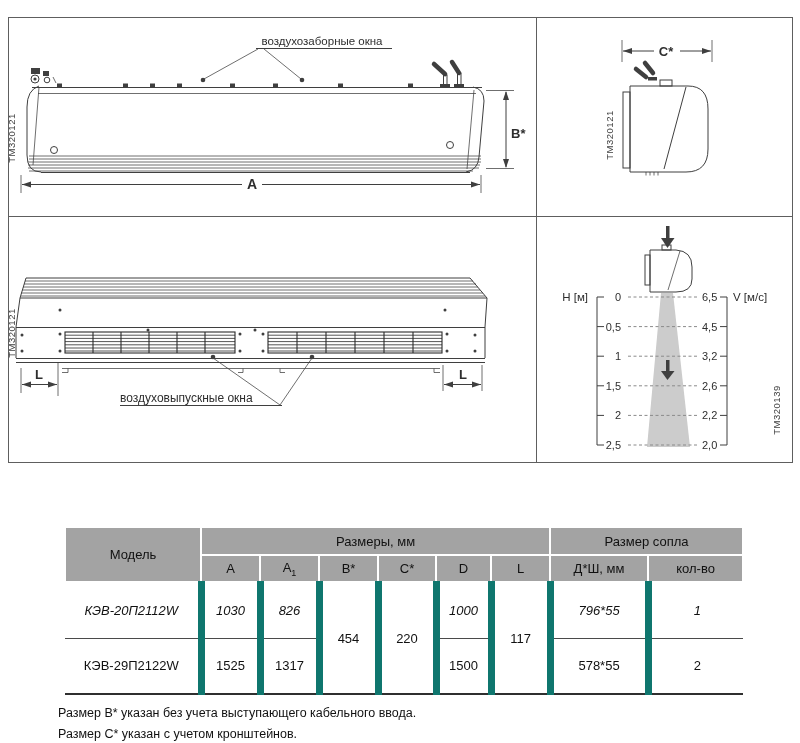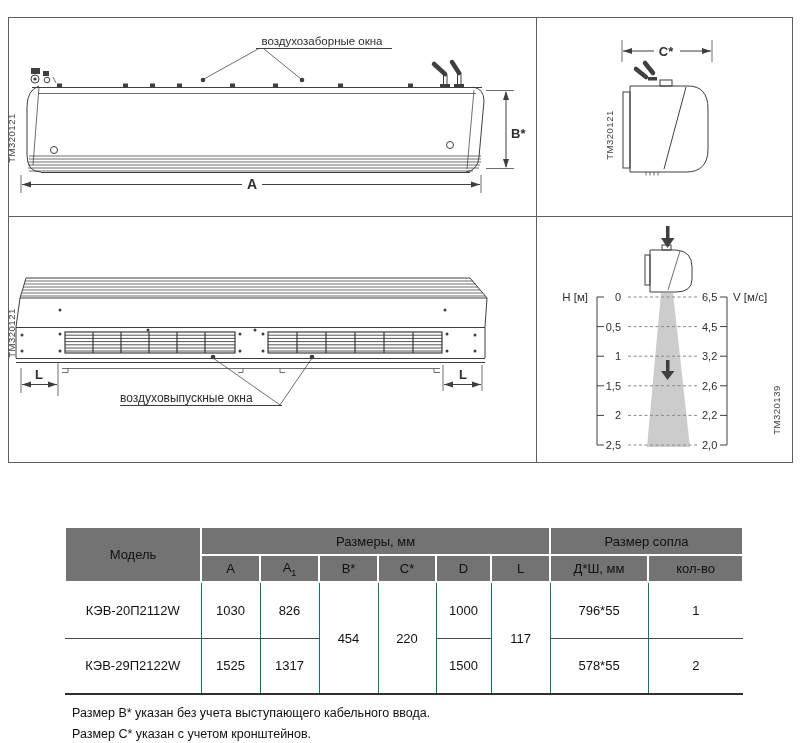--- a/index.html
+++ b/index.html
@@ -18,27 +18,27 @@
   svg .tick{font-size:11px;}
   svg .axis{font-size:11.5px;}
   svg .dash{stroke:#8a8a8a;stroke-width:1;stroke-dasharray:3 2.5;fill:none;}
   svg .grille{stroke:#2a2a2a;stroke-width:1.1;fill:none;}
   svg .gline{stroke:#2a2a2a;stroke-width:0.8;fill:none;}
 
   #dims-table{position:absolute;left:64px;top:526px;width:678px;
       border-collapse:collapse;table-layout:fixed;
       border-bottom:2px solid #2f2f2f;font-size:13px;color:#111;}
   #dims-table td{text-align:center;vertical-align:middle;padding:0;overflow:hidden;}
-  #dims-table td.h{background:#737373;border:2px solid #ffffff;margin-left:28px;}
+  #dims-table td.h{background:#a3a3a3;border:2px solid #ffffff;margin-left:28px;}
   #dims-table tr.hr1{height:28px;} #dims-table tr.hr2{height:27px;}
   #dims-table tr.br{height:56px;}
-  #dims-table td.vl{border-left:1px solid #0f766e;}
-  #dims-table td.rb{border-bottom:1px solid #4a4a4a;}
+  #dims-table td.vl{border-left:7px solid #0f766e;}
+  #dims-table td.rb{border-bottom:1px solid #4a4a4a;font-style:italic;}
   #dims-table sub{font-size:9px;}
-  .note{position:absolute;left:72px;font-size:12.5px;color:#111;}
+  .note{position:absolute;left:58px;font-size:12.5px;color:#111;}
   #note1{top:706px;} #note2{top:727px;}
 </style>
 </head>
 <body>
 
 <svg width="785" height="446" viewBox="0 0 785 446">
 
   <rect class="frame" x="0.5" y="0.5" width="784" height="445"></rect>
   <line class="frame" x1="528.5" y1="0" x2="528.5" y2="446"></line>
   <line class="frame" x1="0" y1="199.5" x2="785" y2="199.5"></line>

